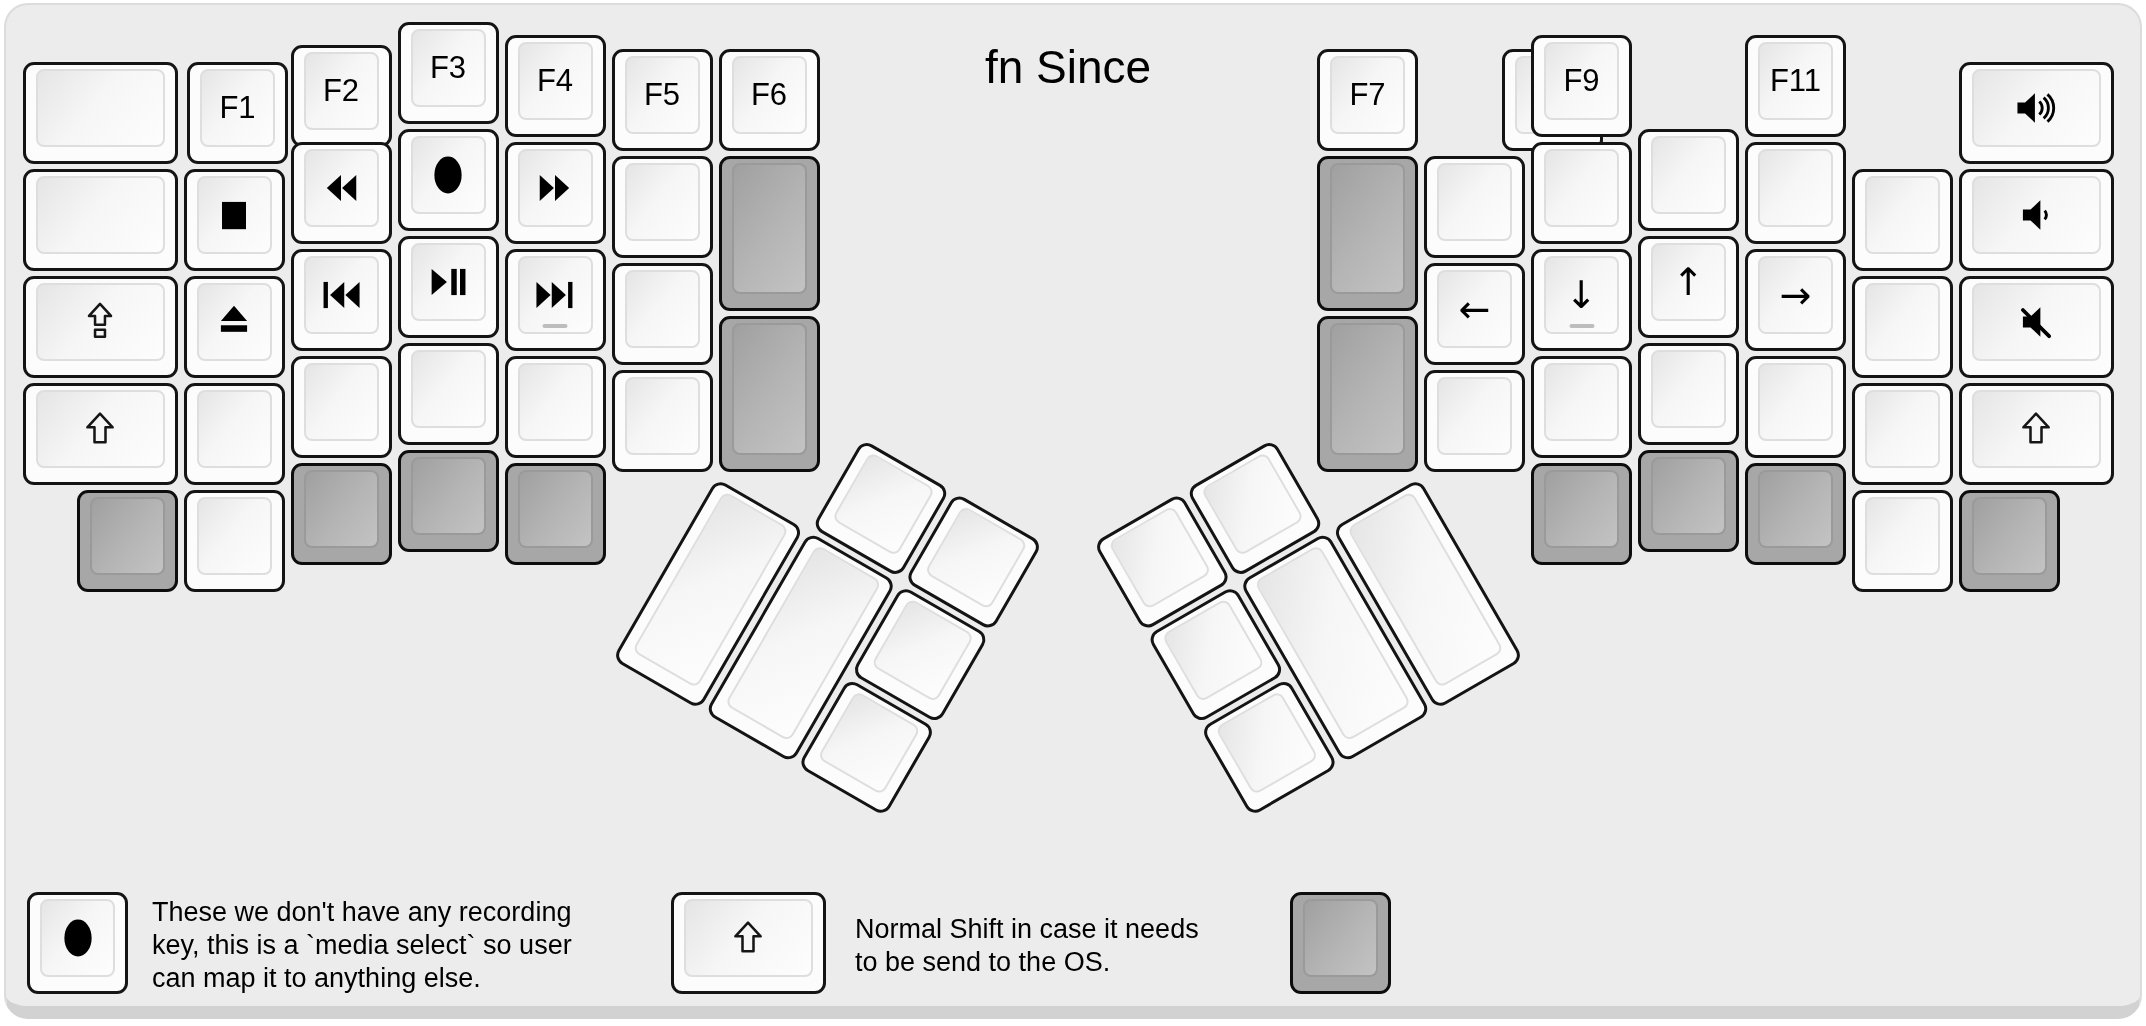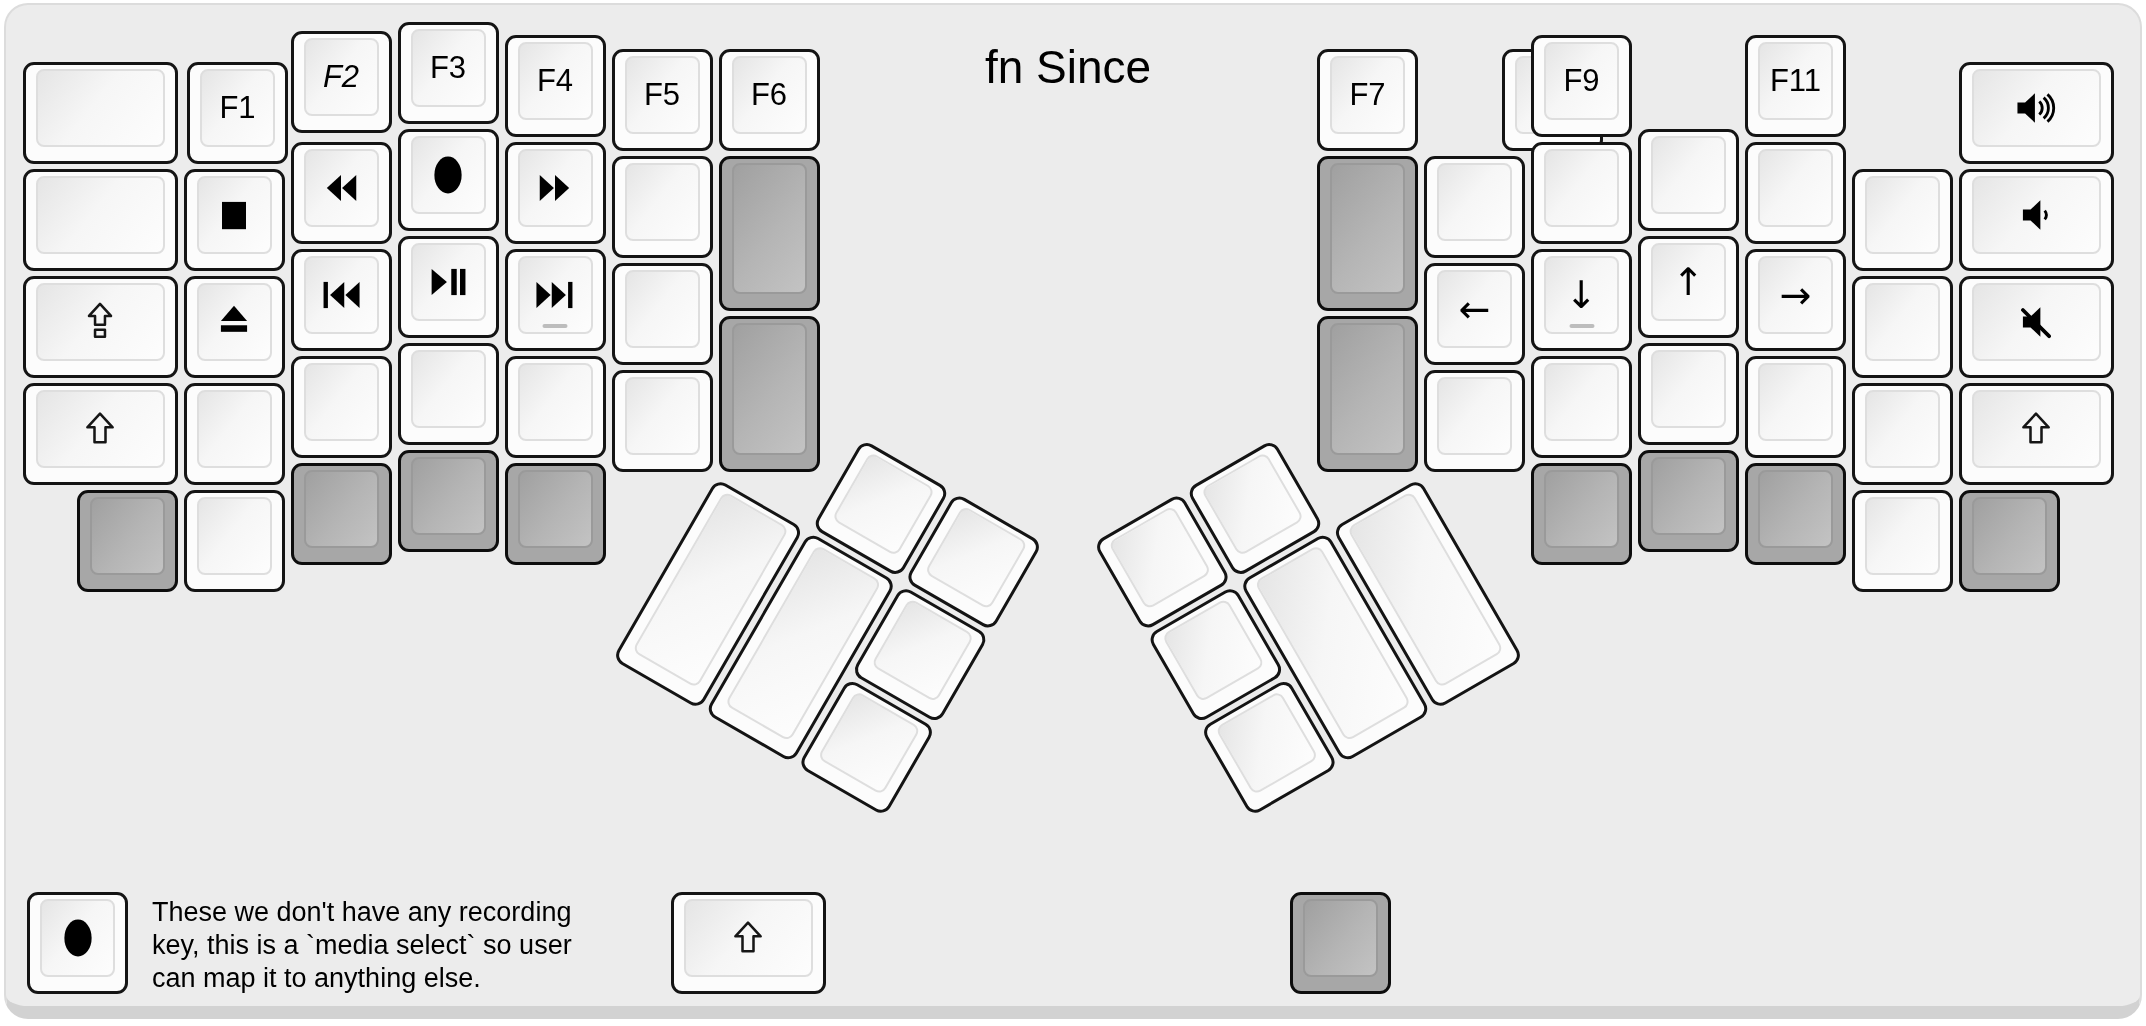--- a/index.html
+++ b/index.html
@@ -110,21 +110,21 @@
               </svg>
             </span>
           </div>
         </div>
       </div>
       <div class="key" style="left: 180.5px; top: 381.125px; width: 107px; height: 107px;">
         <div class="cap">
           <div class="ktop"></div>
         </div>
       </div>
-      <div class="key" style="left: 287.5px; top: 29px; width: 107px; height: 107px; font-style: italic;">
+      <div class="key" style="left: 287.5px; top: 43px; width: 107px; height: 107px;">
         <div class="cap">
           <div class="ktop">
             <span class="klabel">F2</span>
           </div>
         </div>
       </div>
       <div class="key" style="left: 287.5px; top: 140.375px; width: 107px; height: 107px;">
         <div class="cap">
           <div class="ktop">
             <span class="iconwrap">
@@ -577,20 +577,22 @@
           <div class="ktop">
             <span class="iconwrap">
               <svg class="oicon" width="44" height="42" viewBox="0 0 40 38">
                 <path d="M20 5 L31.5 17.5 H25 V31 H15 V17.5 H8.5 Z"></path>
               </svg>
             </span>
           </div>
         </div>
       </div>
     </div>
+  <div class="legend-text" id="legend-text-1">Normal Shift in case it needs
+to be send to the OS.</div>
 
   <div class="legend-icon" id="legend-icon-2" style="width: 107px; height: 107px;">
       <div class="key" style="left: 0px; top: 0px; width: 107px; height: 107px;">
         <div class="cap gray">
           <div class="ktop"></div>
         </div>
       </div>
     </div>
 </div>
 

